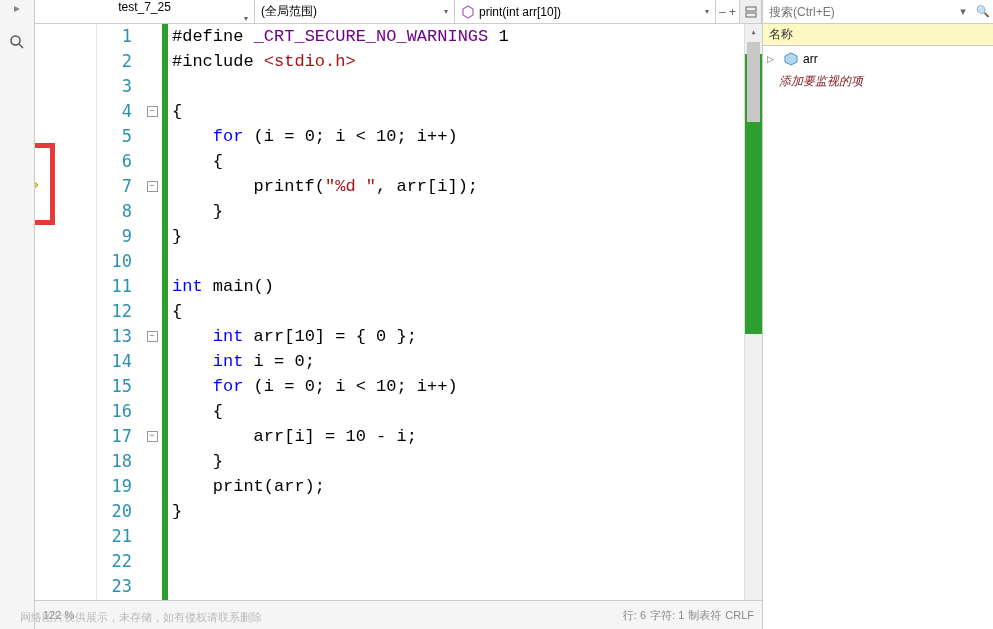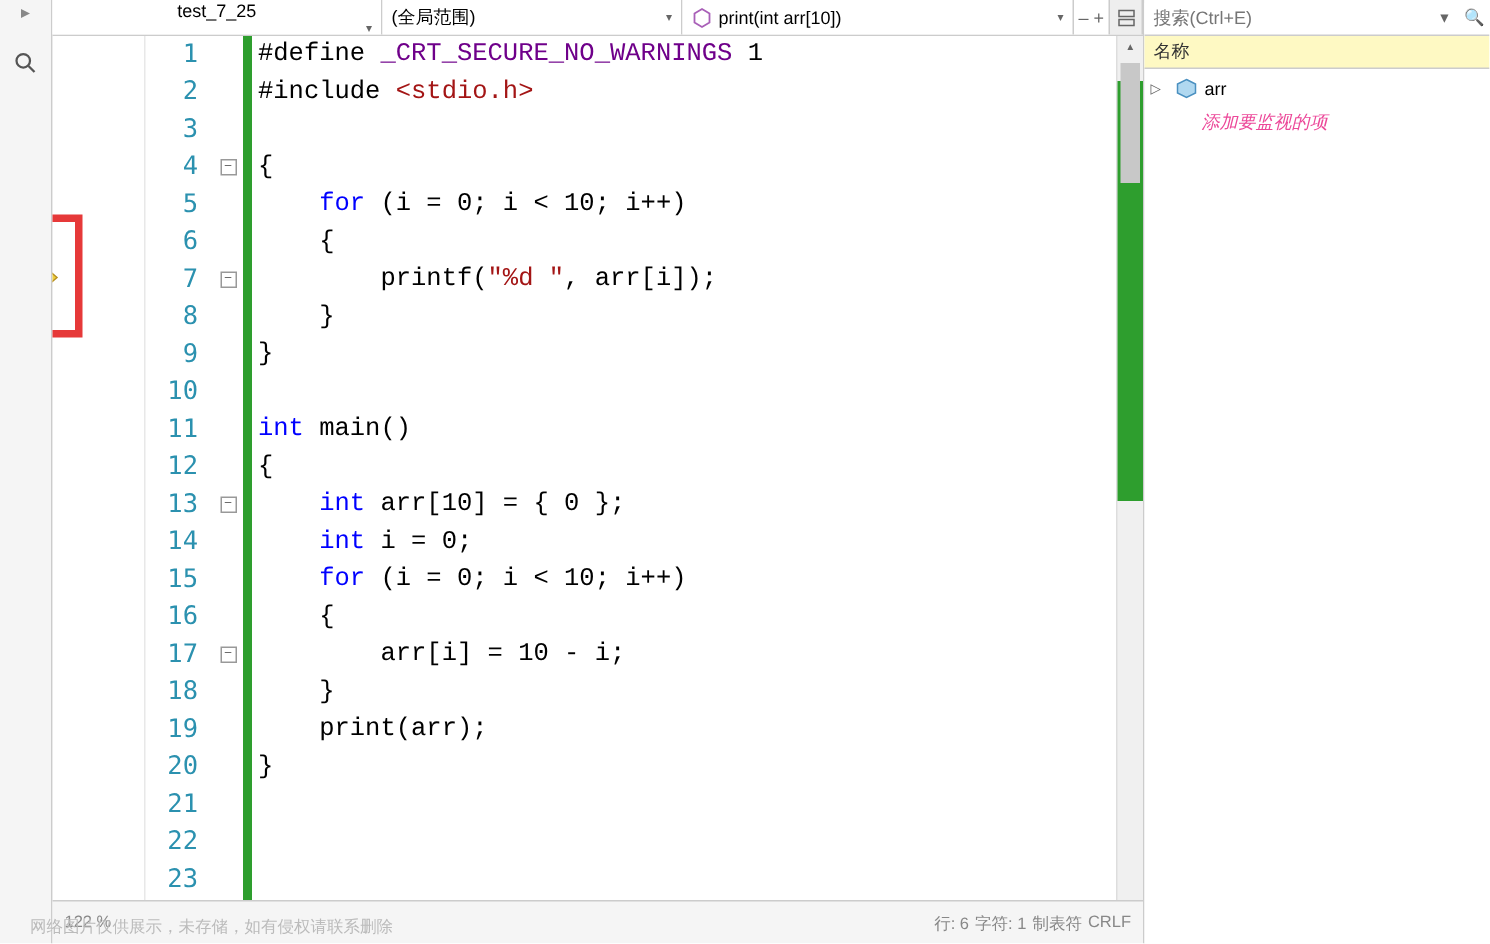--- a/index.html
+++ b/index.html
@@ -209,21 +209,21 @@
     .watch-item {
       display: flex;
       align-items: center;
       height: 22px;
       padding-left: 4px;
       font-size: 12px;
     }
     .watch-item .expander { width: 12px; color: #666; font-size: 9px; }
     .watch-item .wicon { width: 16px; height: 14px; margin: 0 4px; }
     .watch-item .wname { color: #000; }
-    .watch-add { color: #ec4899; font-style: italic; padding-left: 16px; font-size: 12px; height: 22px; line-height: 22px; margin-left: 22px; }
+    .watch-add { color: #7f1d1d; font-style: italic; padding-left: 16px; font-size: 12px; height: 22px; line-height: 22px; }
     
     .watermark {
       position: absolute;
       bottom: 4px;
       left: 20px;
       font-size: 11px;
       color: #bbb;
       font-family: "Microsoft YaHei", sans-serif;
       z-index: 100;
     }

